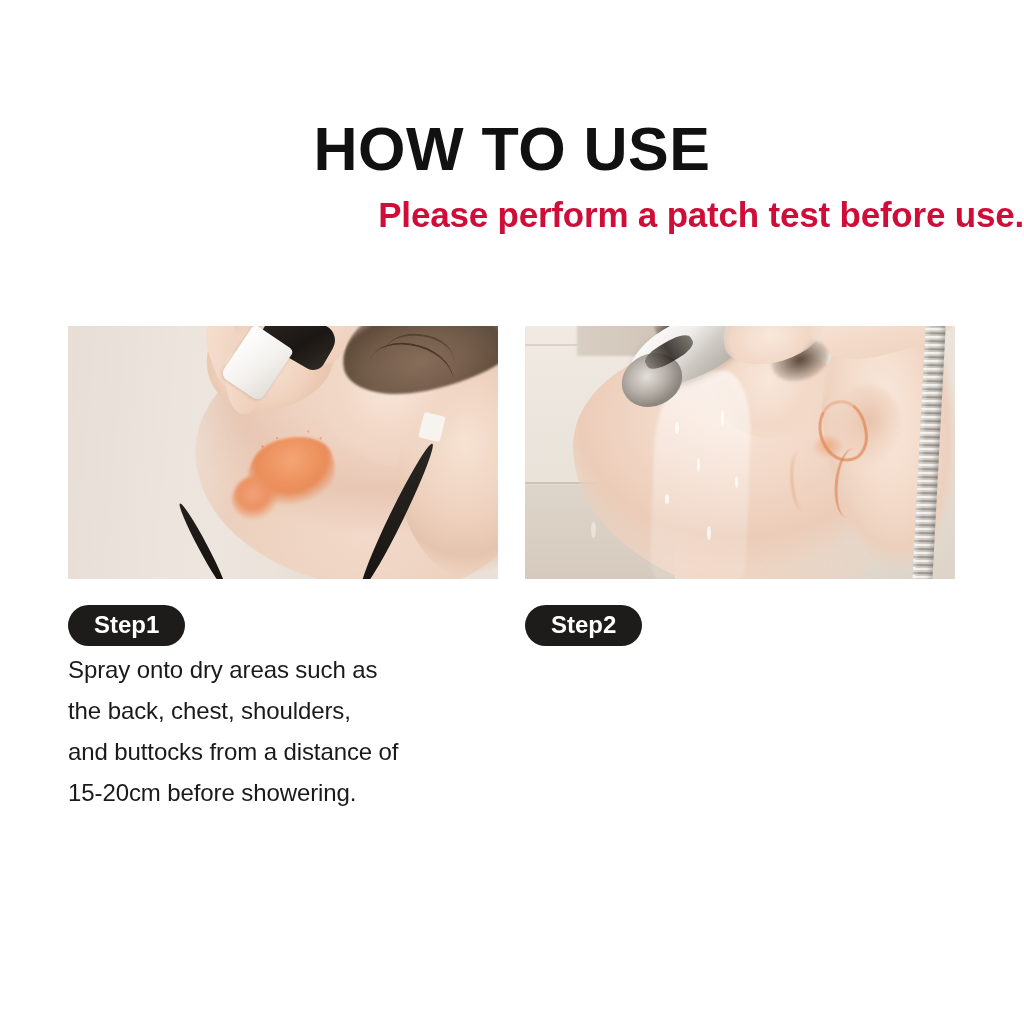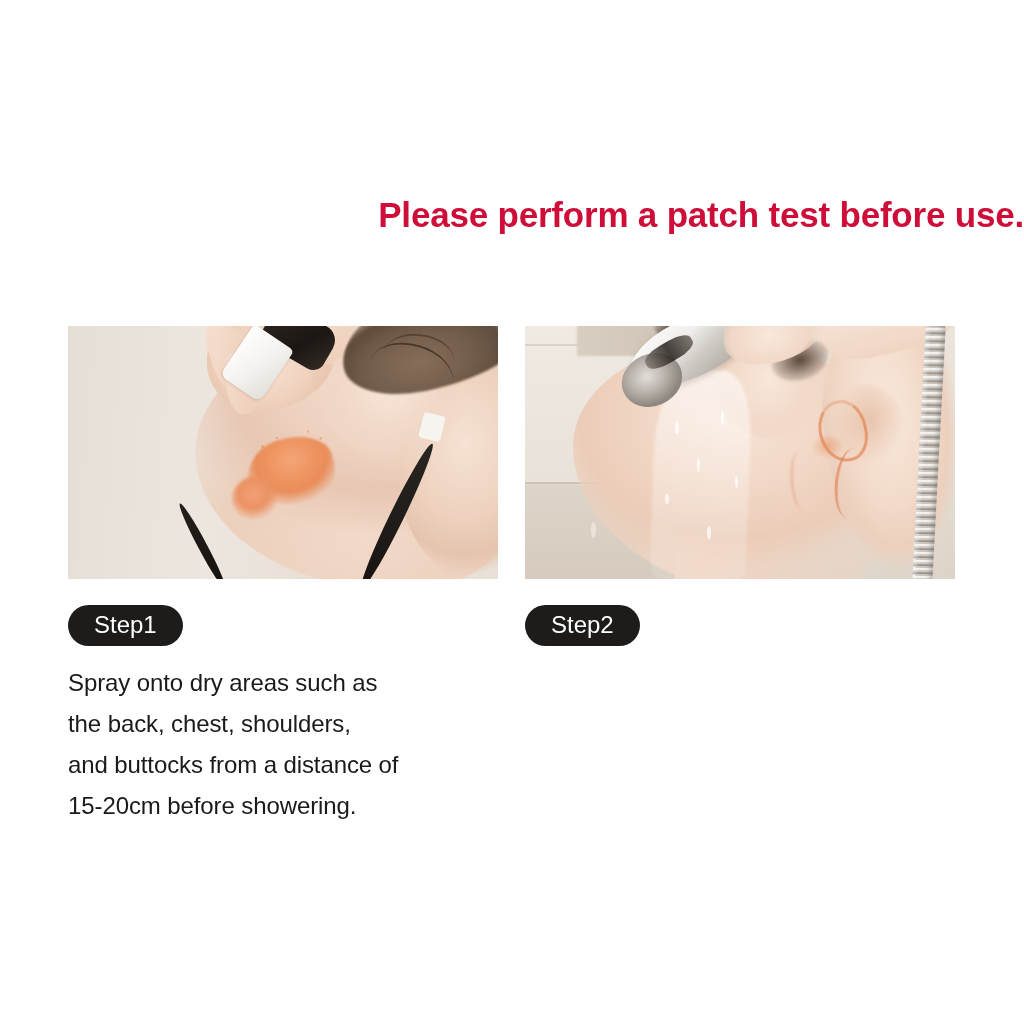--- a/index.html
+++ b/index.html
@@ -486,41 +486,42 @@
 
   
   .badge {
     display: inline-block;
     margin-top: 26px;
     padding: 8px 26px 9px;
     background: #1d1c1b;
     color: #ffffff;
     font-size: 24px;
     line-height: 1;
-    font-weight: 400;
+    font-weight: 700;
     letter-spacing: 0px;
     border-radius: 999px;
   }
 
   
   .body-text {
-    margin-top: 16px;
+    margin-top: 3px;
     font-size: 24px;
     line-height: 41px;
     font-weight: 400;
     color: #1a1a1a;
     letter-spacing: -0.1px;
     white-space: pre-line;
   }
 </style>
 </head>
 <body>
 
 <div class="page">
 
+  <h1 class="title">HOW TO USE</h1>
   <h2 class="subtitle">Please perform a patch test before use.</h2>
 
   <div class="steps">
 
     <div class="step-col">
 
       <div class="photo">
         <div class="p1-bg"></div>
         <div class="p1-wallshadow"></div>
 

